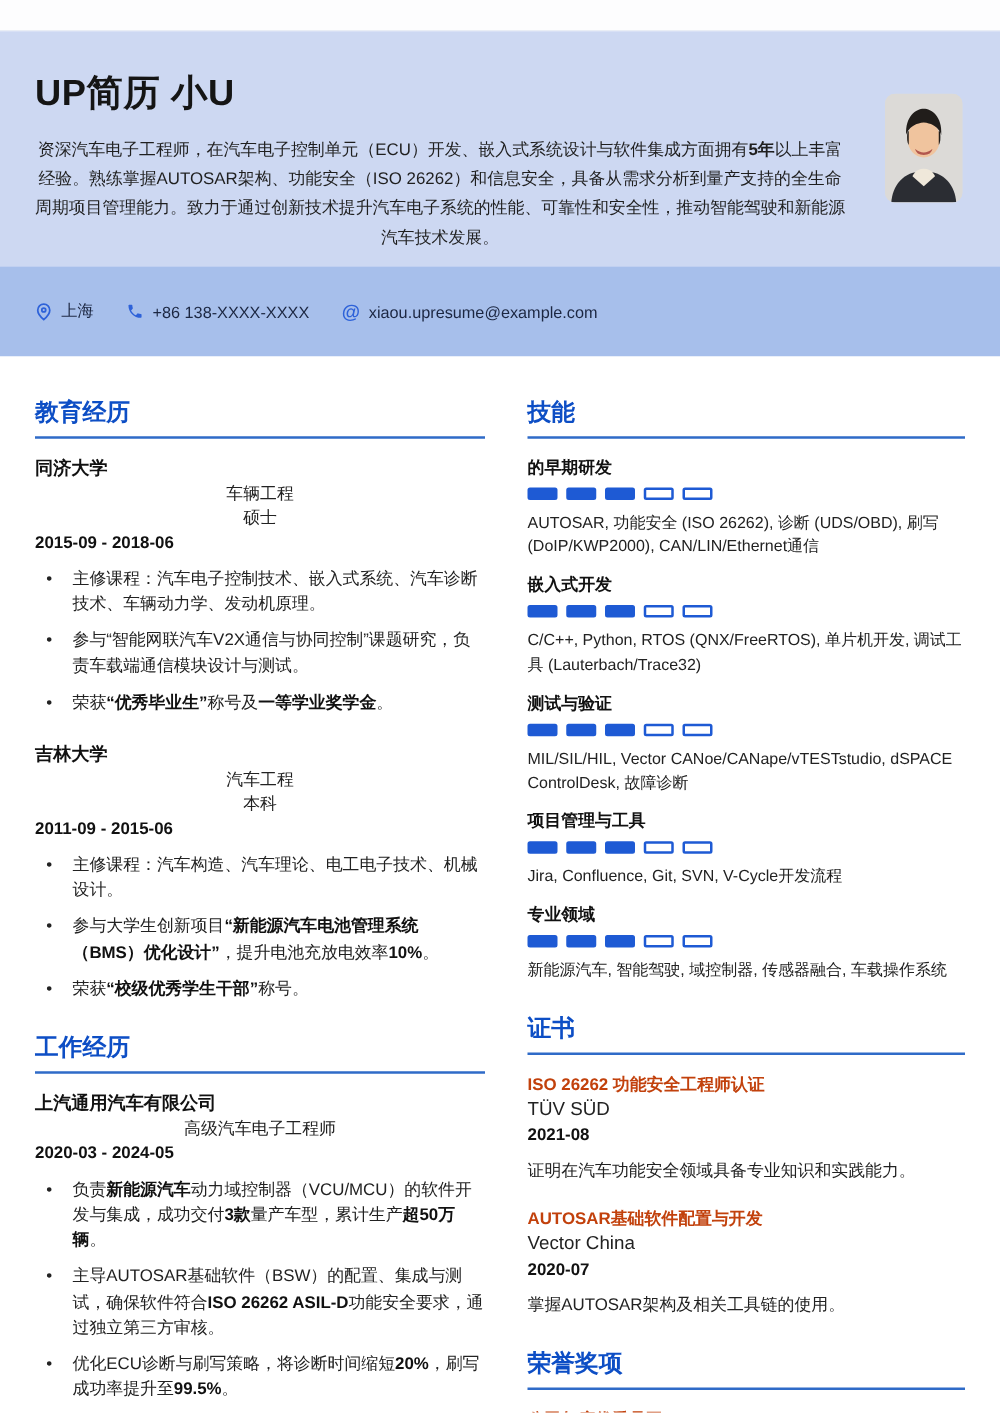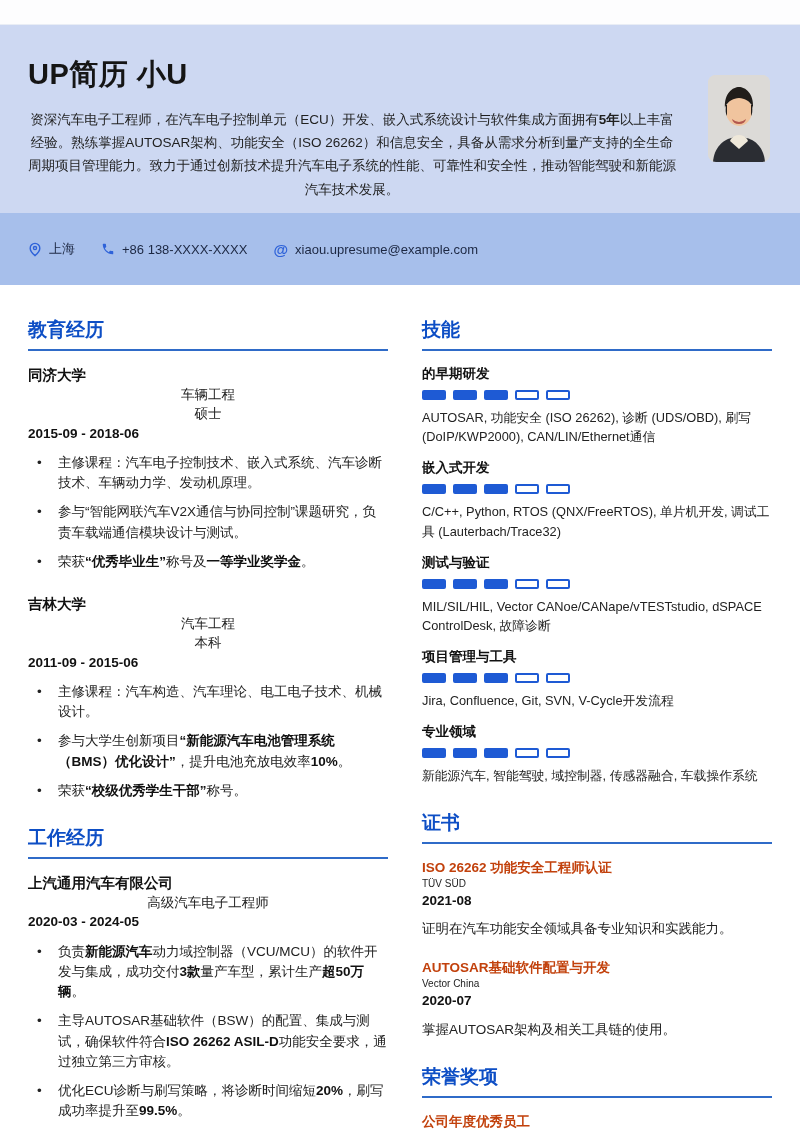--- a/index.html
+++ b/index.html
@@ -46,21 +46,21 @@
   
   .skill{margin-bottom:13px;}
   .skill-name{font-size:13.5px;font-weight:700;color:#111;}
   .lvl{display:flex;gap:7px;margin:7px 0 8px;}
   .lvl span{width:24px;height:10px;border:2px solid var(--blue);border-radius:2px;background:#fff;}
   .lvl span.f{background:var(--blue);}
   .skill-desc{font-size:12.8px;color:var(--ink2);line-height:1.5;}
   
   .card{margin-bottom:18px;}
   .card-title{font-size:13.5px;font-weight:700;color:#c2410c;line-height:1.45;}
-  .card-org{font-size:10px;color:var(--ink2);line-height:1.42;}
+  .card-org{font-size:15px;color:var(--ink2);line-height:1.42;}
   .card-date{font-size:13.5px;font-weight:700;color:#111;line-height:1.42;}
   .card-desc{font-size:13.5px;color:var(--ink2);line-height:1.5;margin-top:9px;}
 </style>
 </head>
 <body>
 
 <div class="page">
   <div class="topstrip"></div>
 
   <header class="hero">

